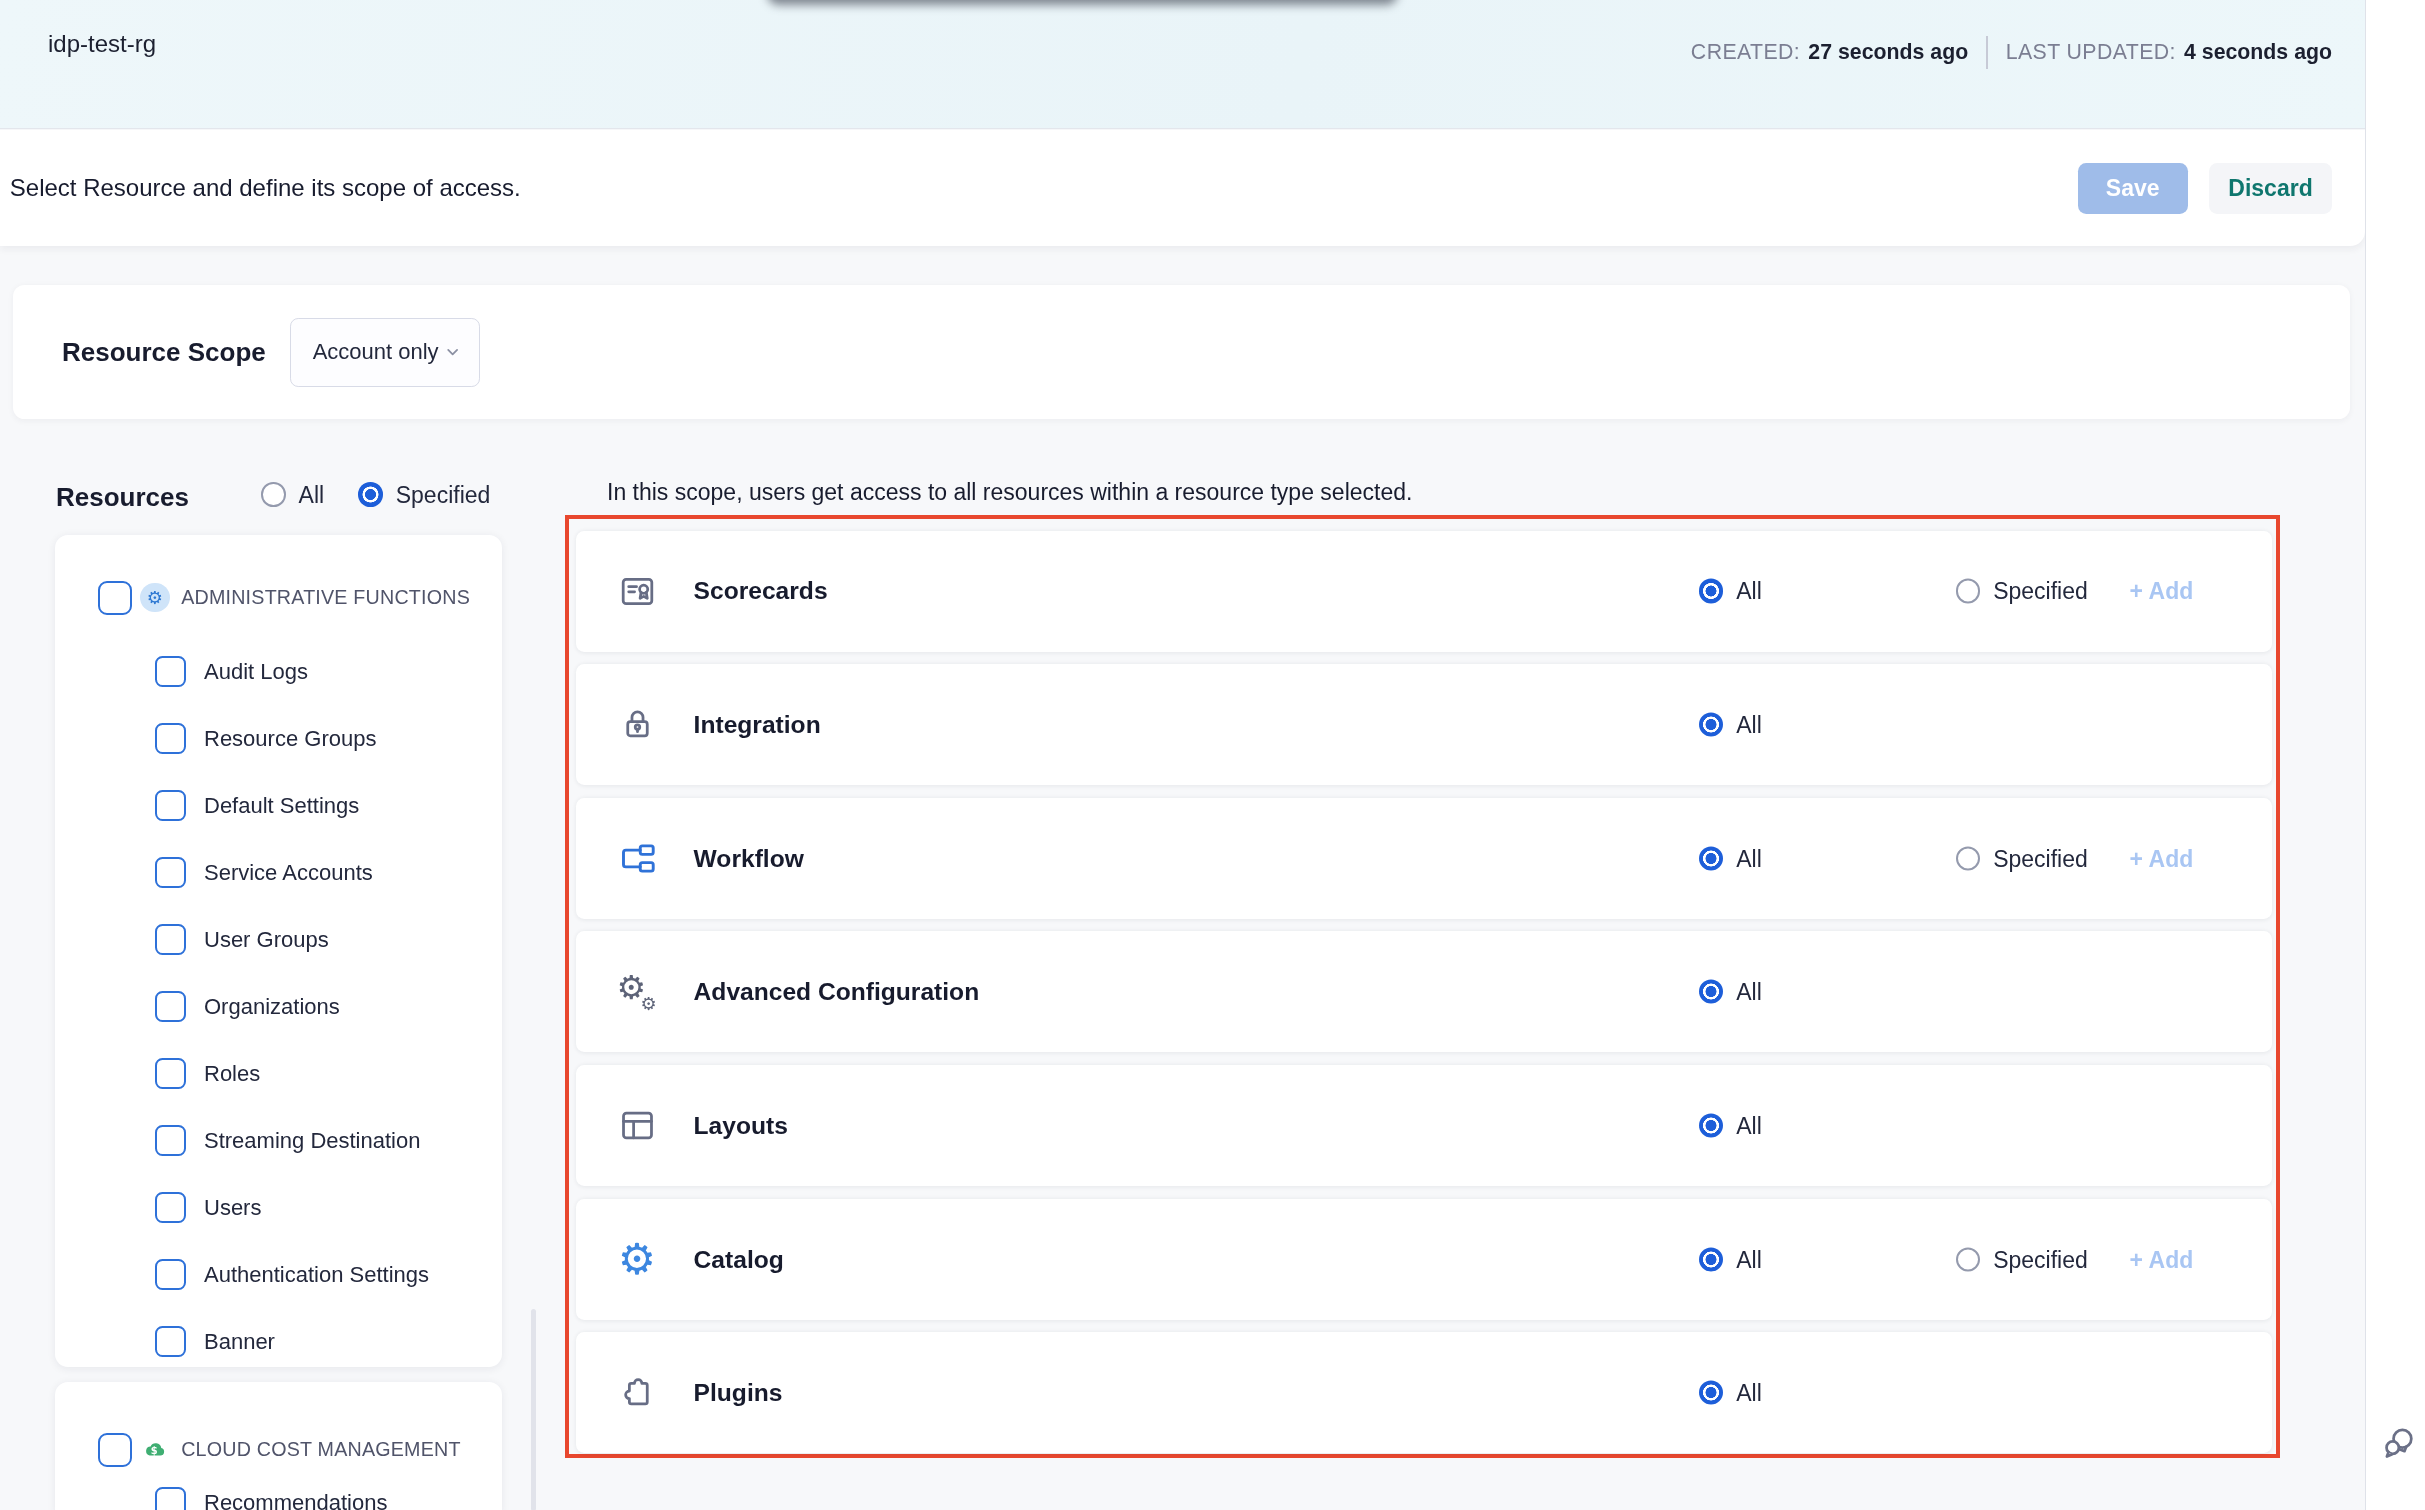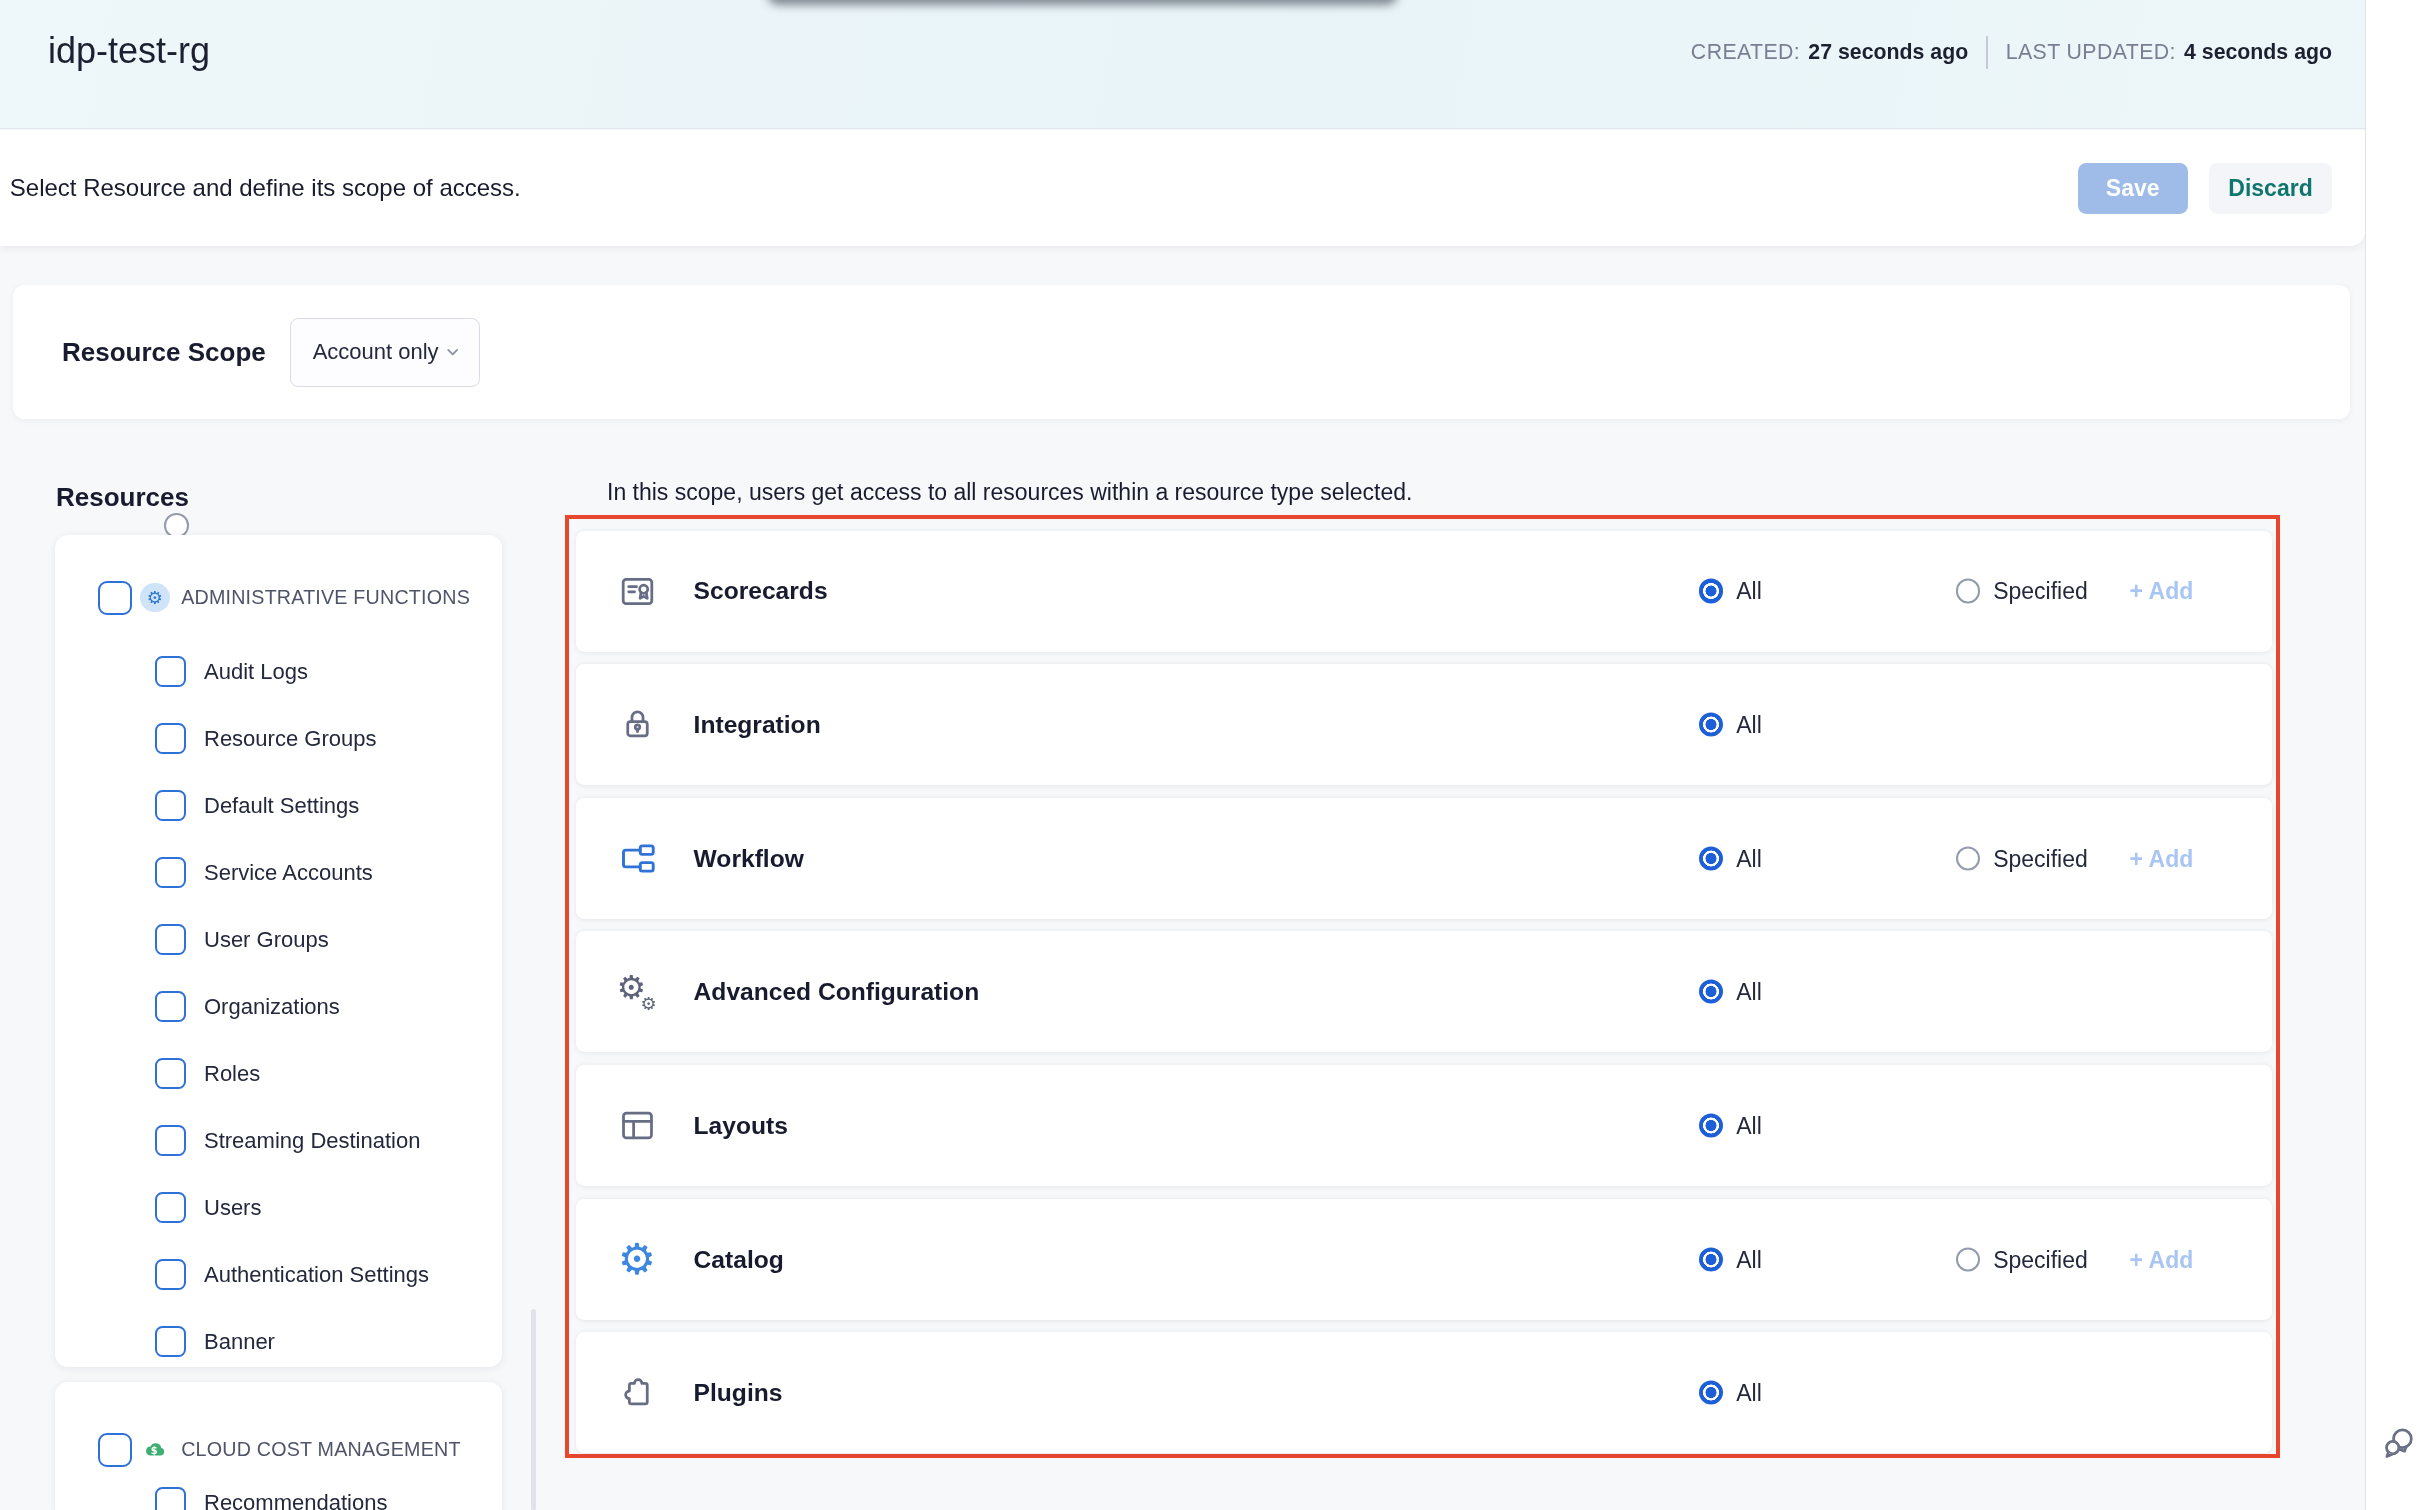--- a/index.html
+++ b/index.html
@@ -5,21 +5,21 @@
   html,body{margin:0;padding:0;}
   body{width:2426px;height:1510px;font-family:"Liberation Sans","DejaVu Sans",sans-serif;background:#f7f8fa;}
   #page{position:relative;width:2426px;height:1510px;overflow:hidden;background:#f7f8fa;}
 
   
   .app-header{position:absolute;left:0;top:0;width:2365px;height:128px;
     background:linear-gradient(100deg,#eef7fa 0%,#e9f4f8 55%,#edf7fa 100%);
     border-bottom:1.6px solid #e3e6ec;z-index:2;}
   .smudge{position:absolute;left:767px;top:-19.7px;width:631px;height:24.6px;border-radius:12.3px;
     background:rgba(38,43,58,.55);filter:blur(4.9px);}
-  .page-title{position:absolute;left:48px;top:29.5px;font-size:36px;font-weight:500;color:#1c2030;}
+  .page-title{position:absolute;left:48px;top:29.5px;font-size:24px;font-weight:500;color:#1c2030;}
   .header-meta{position:absolute;right:33px;top:36px;display:flex;align-items:center;gap:18px;font-size:21.3px;margin-left:45px;}
   .meta-label{color:#7b7e92;letter-spacing:0.4px;}
   .meta-value{color:#1c2030;font-weight:600;}
   .meta-pair{display:flex;align-items:center;gap:8.2px;}
   .meta-divider{width:1.6px;height:33px;background:#c7cad6;}
 
   
   .action-bar{position:absolute;left:0;top:130px;width:2365px;height:116px;background:#fff;
     box-shadow:0 3.3px 6.6px rgba(30,34,50,.05);border-bottom-right-radius:14.8px;
     display:flex;align-items:center;justify-content:space-between;
@@ -35,21 +35,21 @@
   .scope-card{position:absolute;left:13px;top:285px;width:2337px;height:134px;background:#fff;
     border-radius:11.5px;box-shadow:0 1.6px 6.6px rgba(30,34,50,.05);
     display:flex;align-items:center;padding-left:49px;box-sizing:border-box;gap:24.6px;}
   .scope-label{font-size:26px;font-weight:700;color:#181c2e;}
   .dropdown{width:190px;height:69px;border:1.6px solid #d8dbe7;border-radius:8.2px;background:#fdfdff;
     display:flex;align-items:center;justify-content:space-between;
     padding:0 16.4px 0 21.3px;box-sizing:border-box;cursor:pointer;}
   .dropdown-value{font-size:22px;color:#23283c;}
 
   
-  .resources-header{position:absolute;left:56px;top:482px;height:39px;display:flex;align-items:flex-end;flex-direction:column;}
+  .resources-header{position:absolute;left:56px;top:482px;height:39px;display:flex;align-items:flex-start;}
   .resources-title{font-size:26px;font-weight:700;color:#181c2e;}
   .rh-gap1{width:72px;}
   .radio{width:24.6px;height:24.6px;border-radius:50%;box-sizing:border-box;flex:none;cursor:pointer;}
   .radio.off{border:2.5px solid #949aad;background:#fff;}
   .radio.on{background:radial-gradient(circle,#1d5ed9 0 5.3px,#fff 5.7px 7.8px,#1d5ed9 8.2px 12.3px);}
   .radio-label{font-size:23px;color:#23283c;margin-left:13px;}
   .rh-gap2{width:34px;}
 
   
   .side-card{position:absolute;left:55px;width:447px;background:#fff;border-radius:13px;

